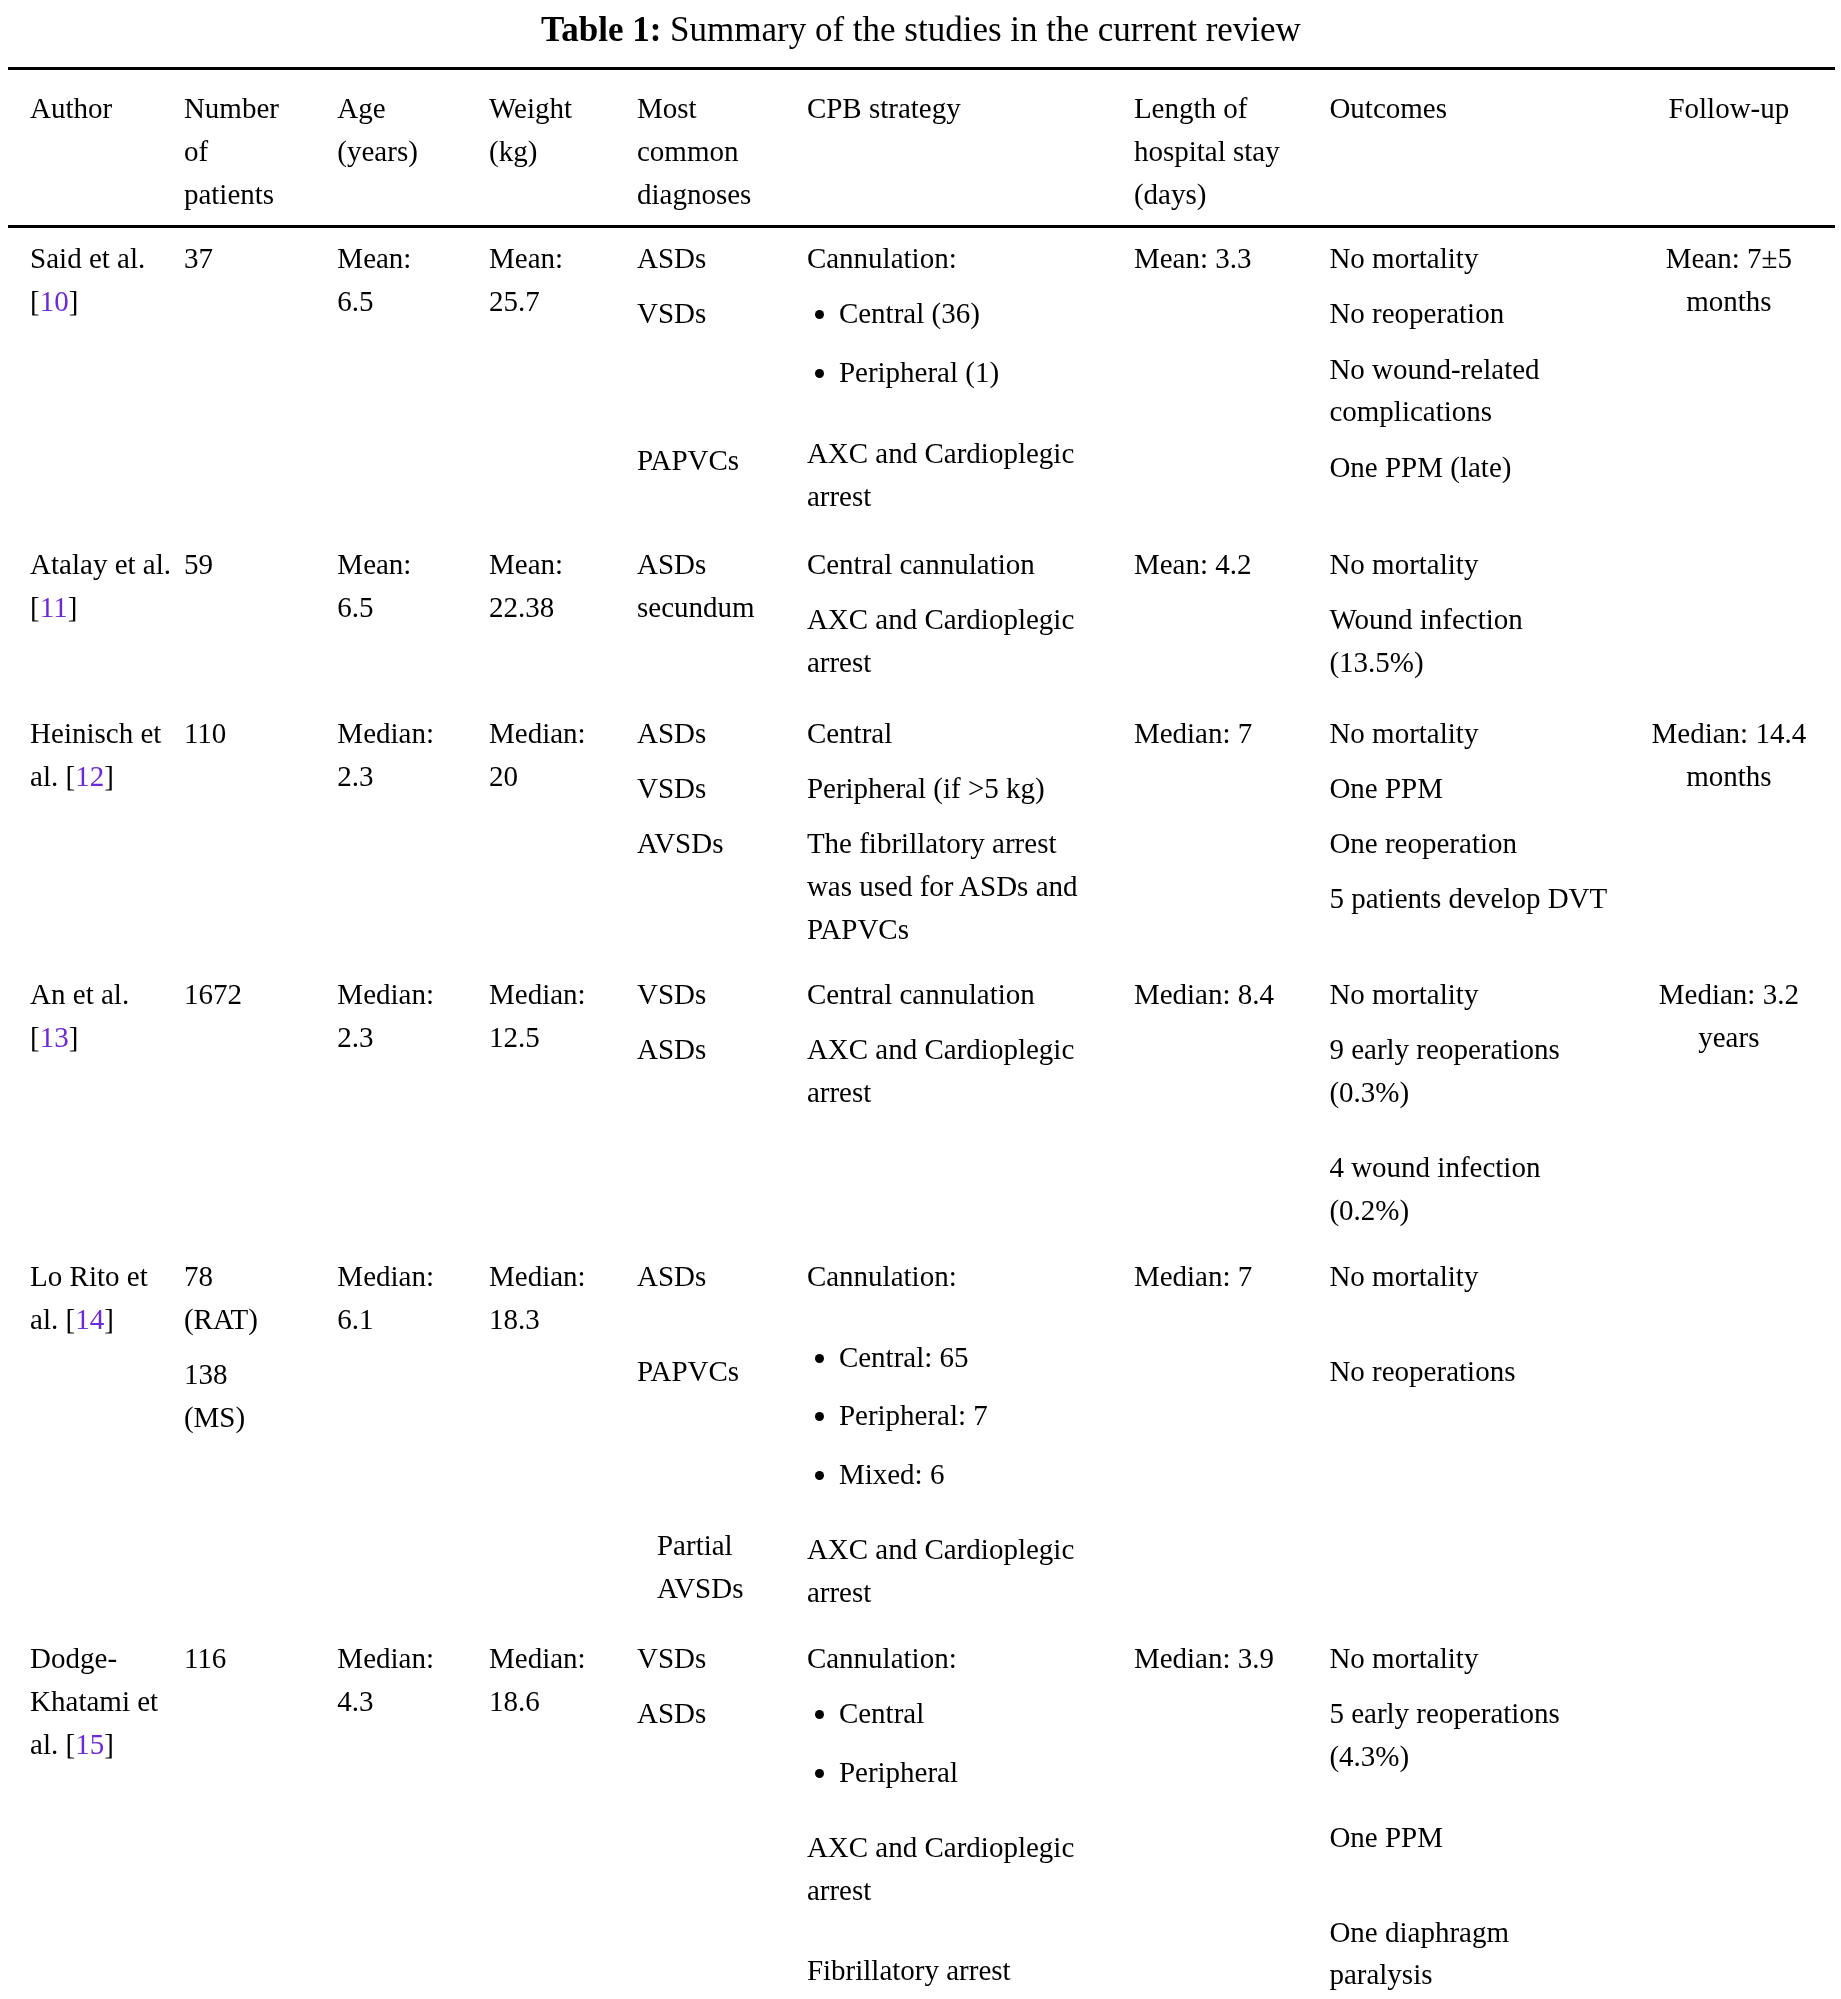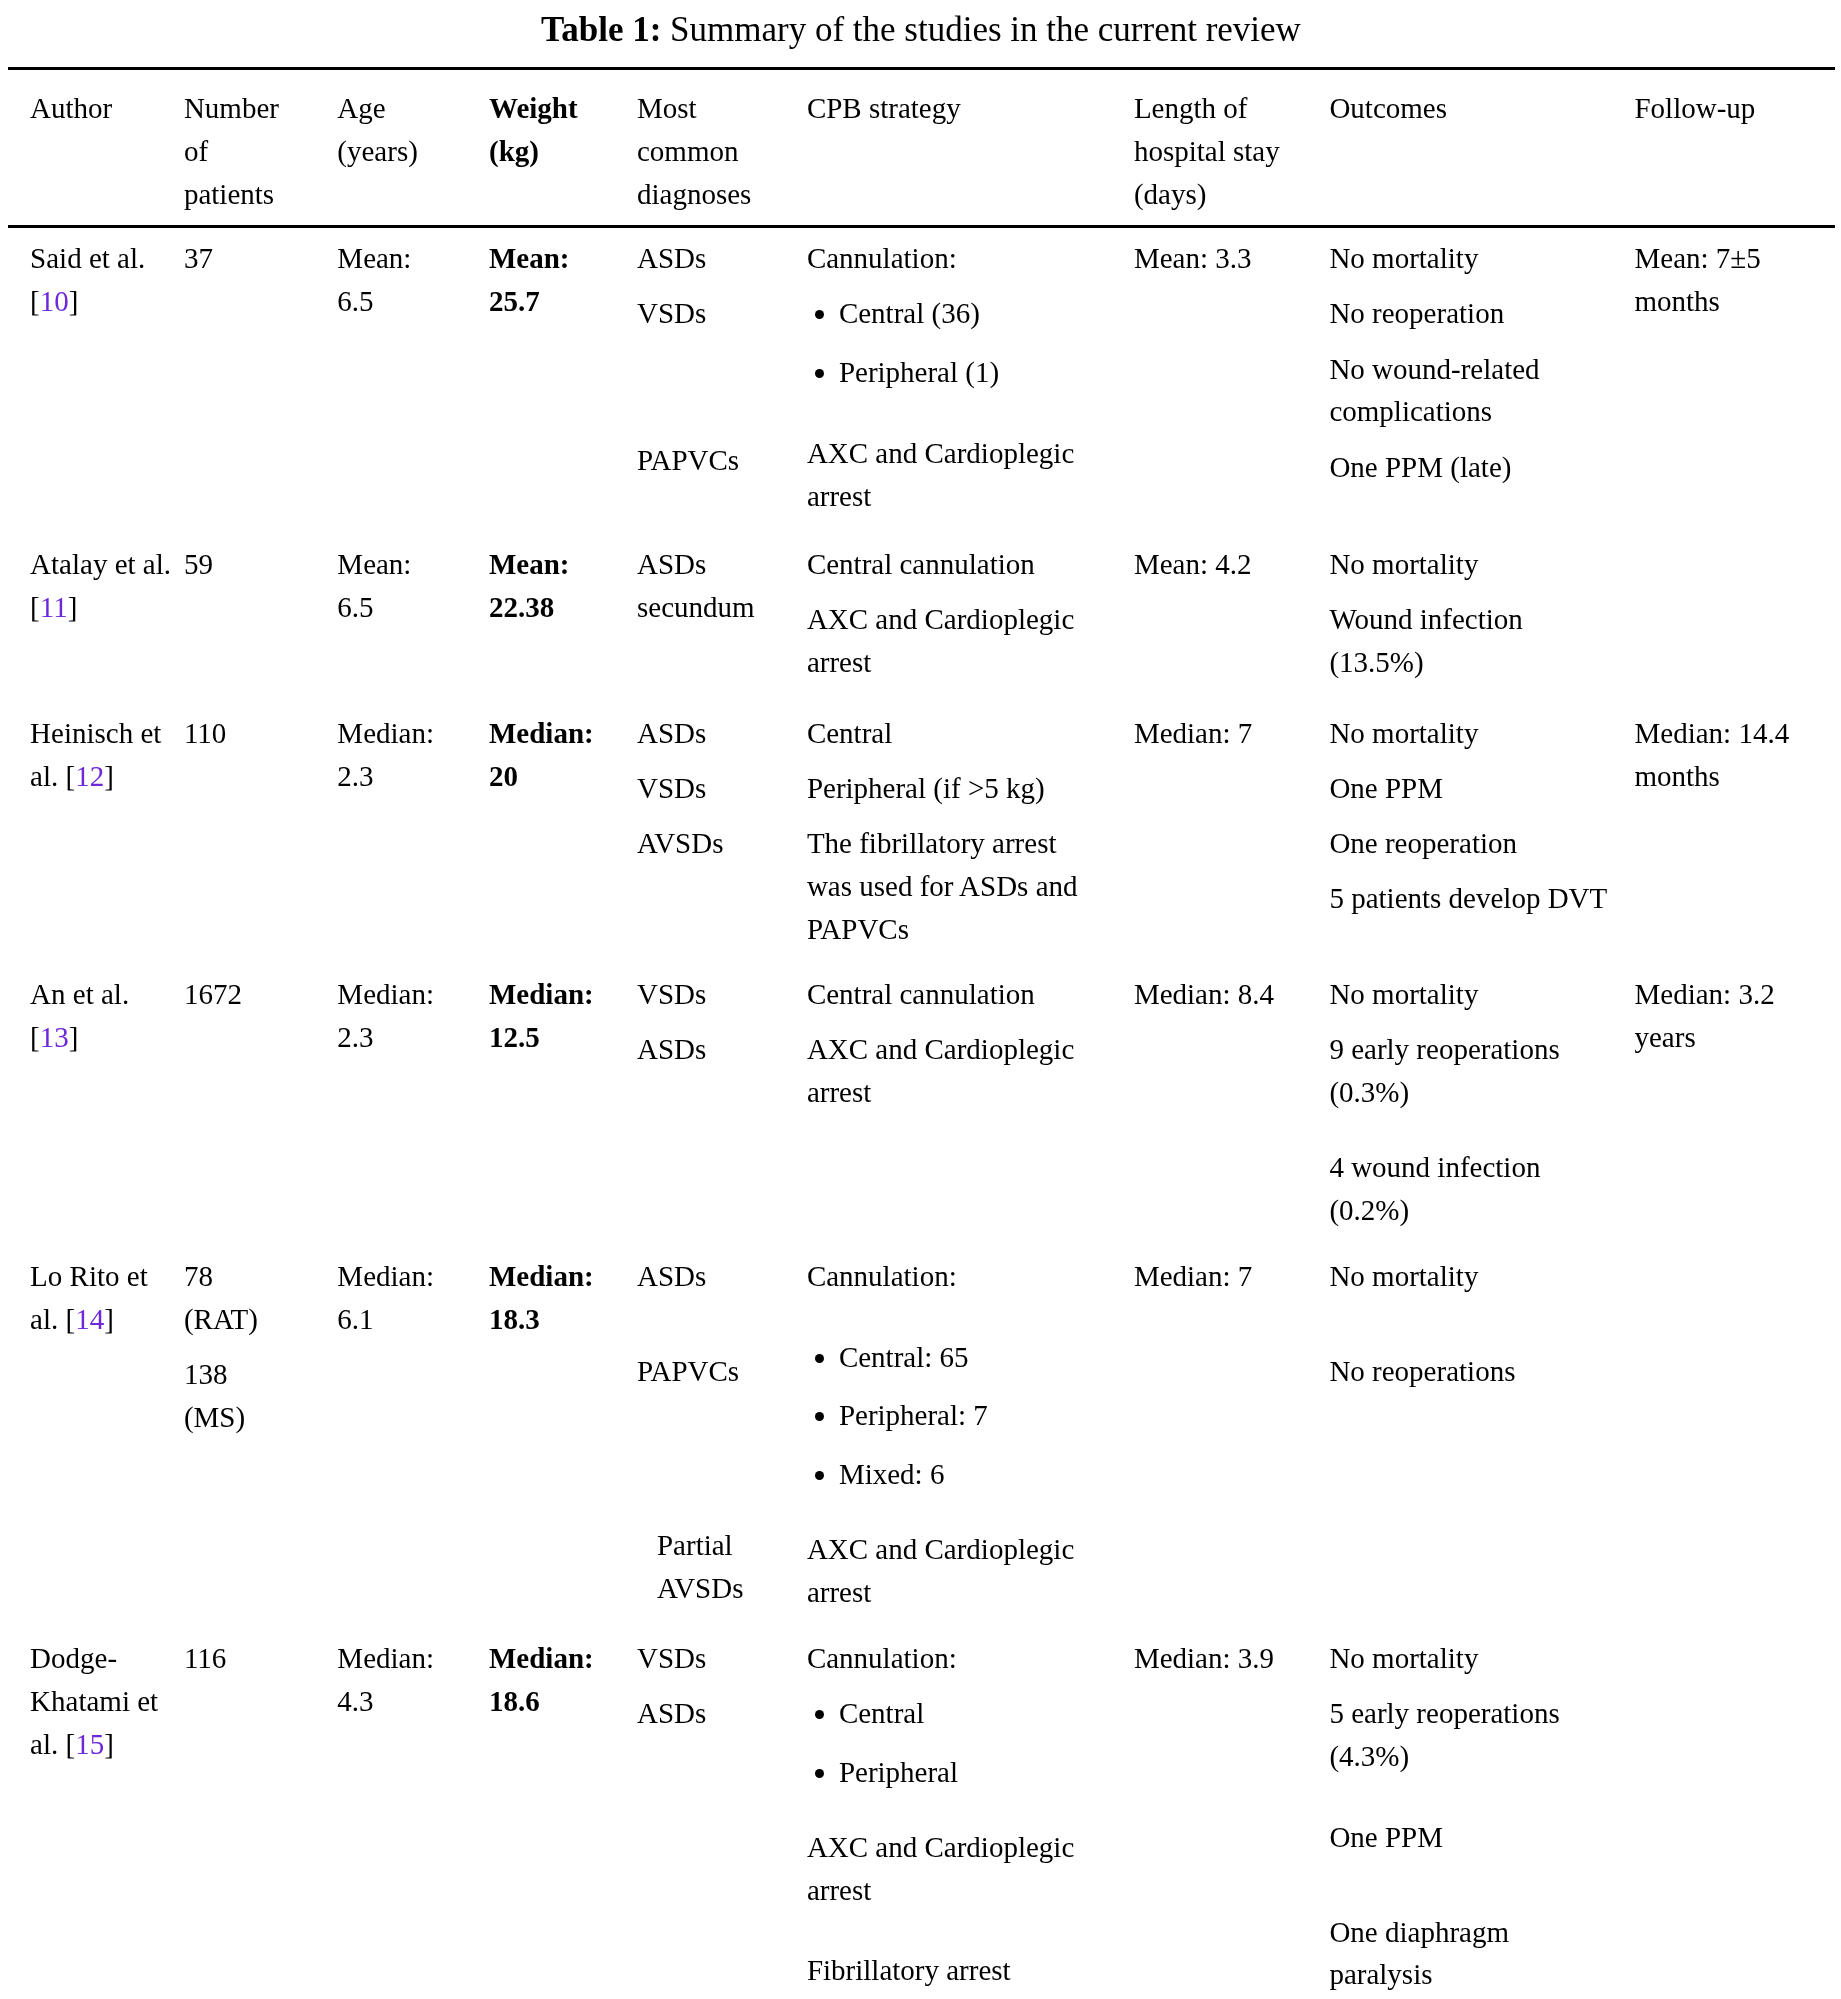--- a/index.html
+++ b/index.html
@@ -10,26 +10,26 @@
   table{width:100%;border-collapse:collapse;table-layout:fixed;
     border-top:3.8px solid #000;border-bottom:3.8px solid #000;
     font-size:29px;line-height:1.48;}
   thead th{font-weight:normal;text-align:left;vertical-align:top;
     padding-top:17px;padding-bottom:9.4px;height:141px;box-sizing:border-box;
     border-bottom:3.8px solid #000;}
   td{vertical-align:top;padding-top:9.4px;box-sizing:border-box;}
   th:nth-child(1),td:nth-child(1){padding-left:22.6px;padding-right:9.4px;}
   th:nth-child(2),td:nth-child(2){padding-right:43px;margin-left:47px;}
   th:nth-child(3),td:nth-child(3){padding-right:40px;}
-  th:nth-child(4),td:nth-child(4){padding-right:38px;font-weight:bold;}
+  th:nth-child(4),td:nth-child(4){padding-right:38px;}
   th:nth-child(5),td:nth-child(5){padding-right:21px;}
   th:nth-child(6),td:nth-child(6){padding-right:38px;}
   th:nth-child(7),td:nth-child(7){padding-right:21px;}
   th:nth-child(8),td:nth-child(8){padding-right:26px;}
-  th:nth-child(9),td:nth-child(9){padding-right:11.3px;}
+  th:nth-child(9),td:nth-child(9){padding-right:11.3px;text-align:center;}
   tr.h1 td{height:307px;} tr.h2 td{height:169px;} tr.h3 td{height:247px;}
   tr.h4 td{height:255px;} tr.h5 td{height:358px;} tr.h6 td{height:311px;}
   p{margin:0 0 12.2px 0;}
   ul{margin:5.6px 0 12.2px 0;padding-left:32px;}
   li{margin:0 0 16px 0;}
   .g30{margin-top:32px;} .g40{margin-top:38px;} .g55{margin-top:52px;}
   .g110{margin-top:104px;} .g140{margin-top:132px;margin-left:20px;}
   .ref-num{color:#6d28d9;cursor:pointer;text-decoration:none;}
 </style>
 </head>

